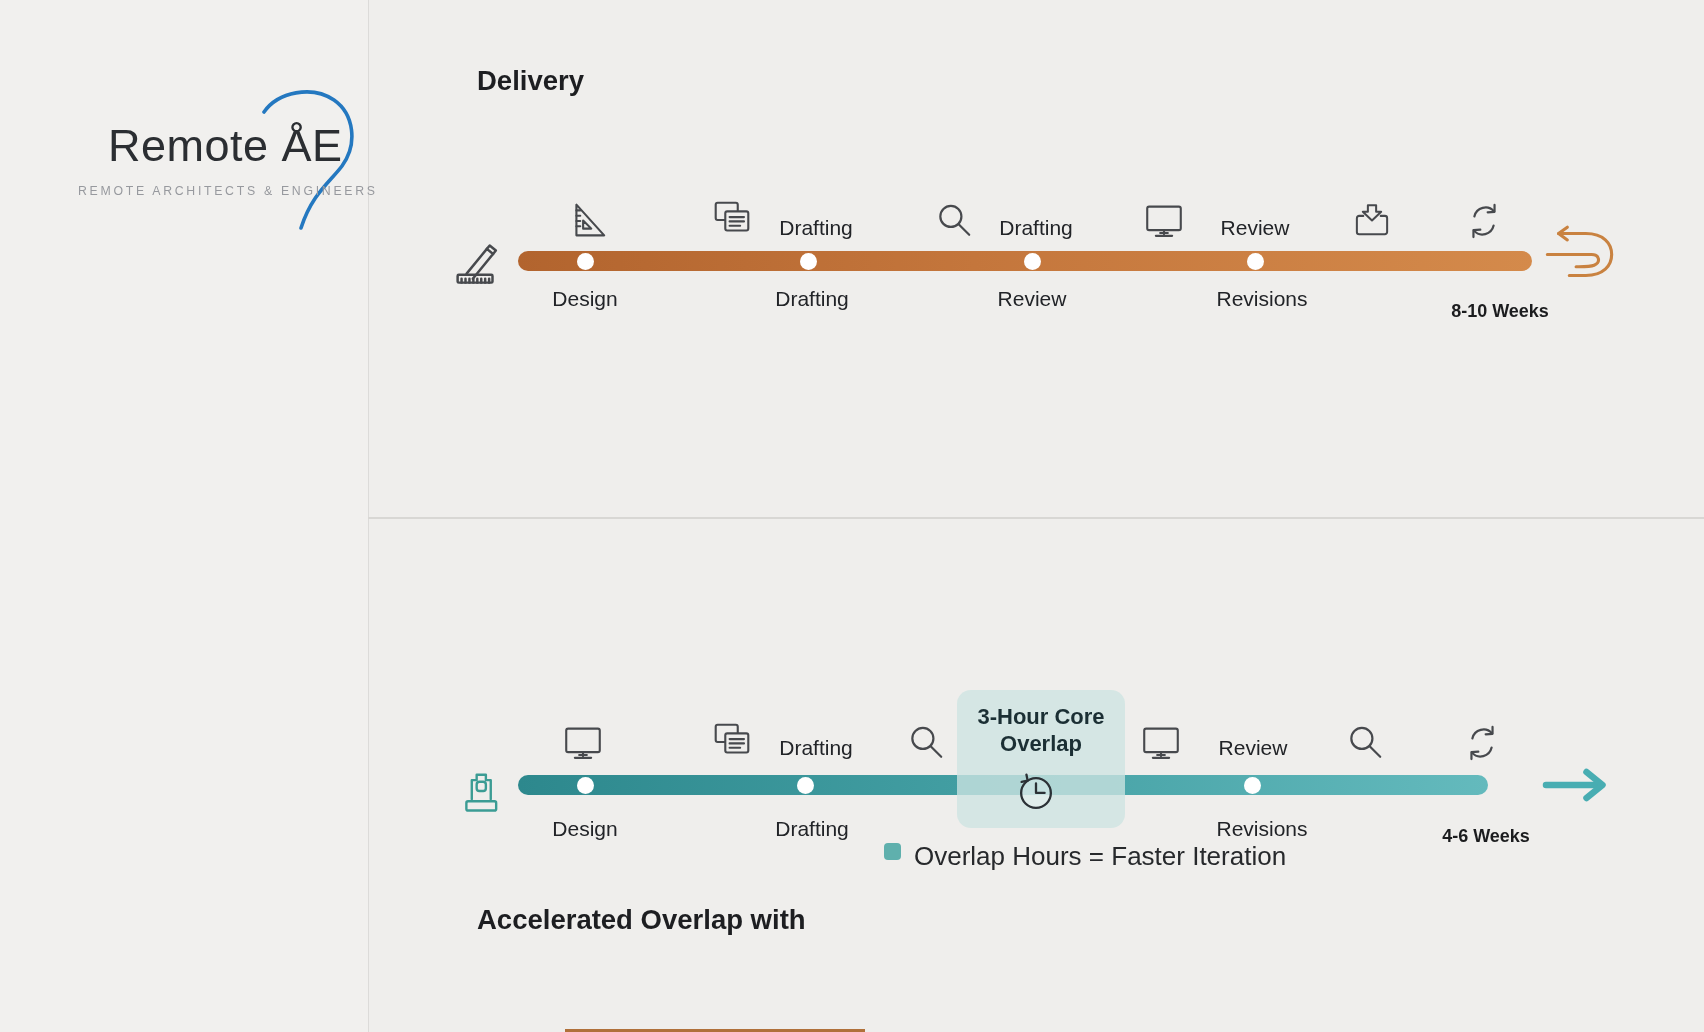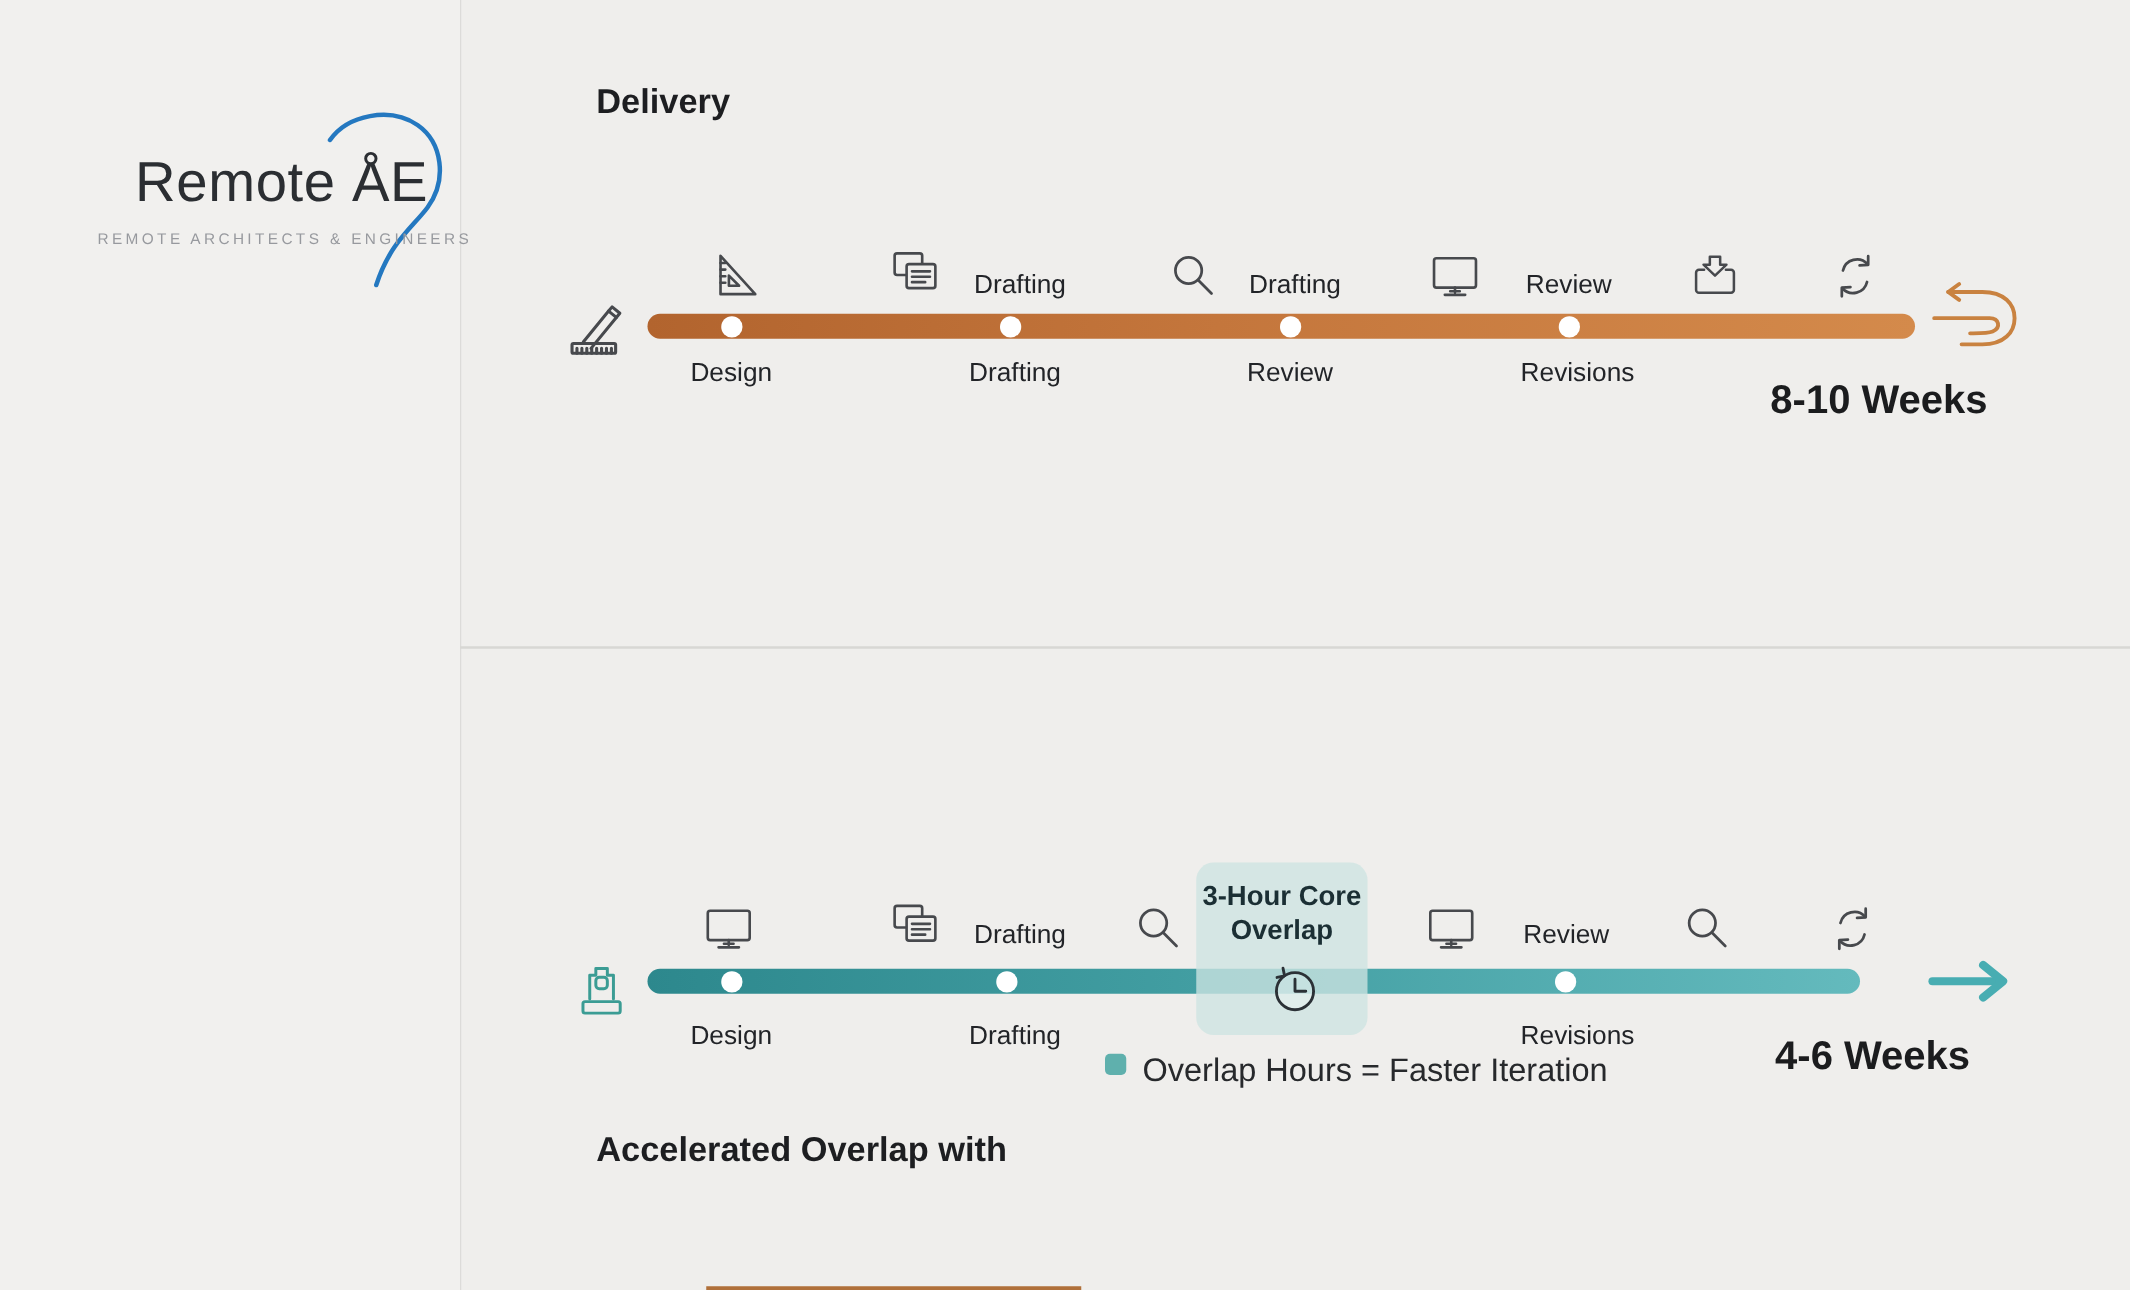--- a/index.html
+++ b/index.html
@@ -7,25 +7,25 @@
           font-family:"Liberation Sans",sans-serif;color:#222428;}
   .abs{position:absolute;}
   .icon{color:#47494d;}
   .teal-icon{color:#3b9c94;}
   .bar{position:absolute;height:20px;border-radius:10px;}
   .bar-top{left:518px;top:251px;width:1014px;background:linear-gradient(90deg,#b2642e 0%,#c4763c 45%,#d48a4b 100%);}
   .bar-bottom{left:518px;top:775px;width:970px;background:linear-gradient(90deg,#2d888d 0%,#44a0a4 50%,#64babd 100%);}
   .dot{position:absolute;width:17px;height:17px;border-radius:50%;background:#ffffff;}
   .lbl{position:absolute;width:120px;text-align:center;font-size:21px;line-height:22px;color:#222428;white-space:nowrap;}
   .title{position:absolute;font-size:27.5px;line-height:34px;font-weight:700;color:#1d1e21;}
-  .duration{position:absolute;width:180px;text-align:right;font-size:32px;font-weight:700;color:#1b1c1e;}
+  .duration{position:absolute;width:180px;text-align:center;font-size:18px;font-weight:700;color:#1b1c1e;}
   .left-panel{position:absolute;left:0;top:0;width:368px;height:1032px;background:#f1f0ee;}
   .v-div{position:absolute;left:368px;top:0;width:1px;height:1032px;background:#dcdbd9;}
   .h-div{position:absolute;left:368px;top:517px;width:1336px;height:2px;background:#d8d7d4;}
-  .overlap-box{position:absolute;left:957px;top:690px;width:137px;height:138px;border-radius:14px;
+  .overlap-box{position:absolute;left:957px;top:690px;width:168px;height:138px;border-radius:14px;
                background:rgba(205,228,225,0.78);text-align:center;padding-top:13px;box-sizing:border-box;}
   .overlap-box div{font-size:22px;line-height:27px;font-weight:700;color:#1b2f34;}
   .legend-sq{position:absolute;left:884px;top:843px;width:17px;height:17px;border-radius:4px;background:#5fb0ad;}
   .legend-txt{position:absolute;left:914px;top:841px;font-size:26px;color:#27292c;white-space:nowrap;}
   .logo-brand{position:absolute;left:76px;top:120px;font-size:45px;font-weight:400;letter-spacing:0.5px;color:#2b2e32;margin-left:32px;}
   .logo-tagline{position:absolute;left:78px;top:184px;font-size:12.3px;letter-spacing:2.7px;color:#97999e;white-space:nowrap;}
   .sliver{position:absolute;left:565px;top:1029px;width:300px;height:3px;background:#b0703a;}
   svg{display:block;}
 </style>
 </head>

